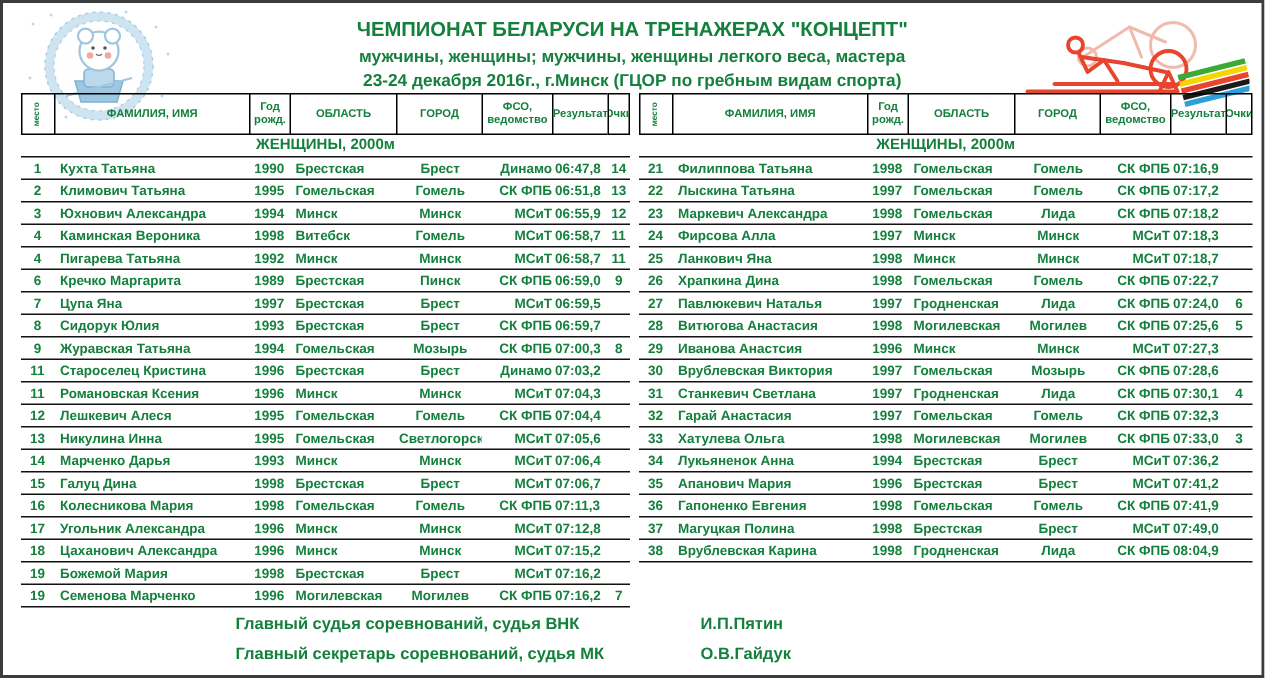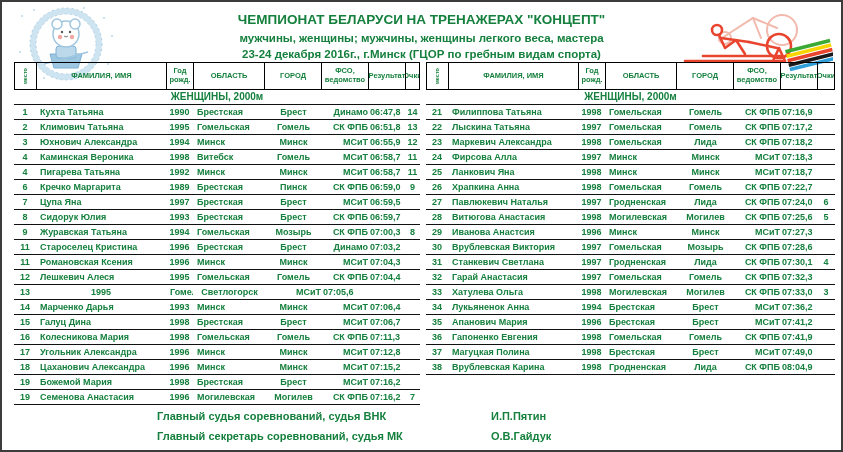--- a/index.html
+++ b/index.html
@@ -37,21 +37,21 @@
   .c-name{padding-left:4px;text-align:left;}
   .c-year{text-align:center;}
   .c-region{padding-left:4px;text-align:left;}
   .c-city{padding-left:2px;text-align:center;}
   .c-org{padding-left:2px;text-align:right;}
   .c-result{padding-left:2px;text-align:left;}
   .c-points{text-align:center;}
   
   .officials{position:absolute;left:155px;top:408px;width:560px;font-size:11px;font-weight:bold;}
   .off-line{display:flex;margin-bottom:8px;}
-  .off-label{width:334px;}
+  .off-label{width:310px;}
   .off-name{padding-left:0;text-align:right;}
 </style>
 </head>
 <body>
 
 <div class="page">
 
   <div class="logo-left">
     <svg width="104" height="76" viewBox="0 0 104 76">
       <g fill="#bcd9ec">
@@ -245,20 +245,21 @@
           <div class="c c-name">Лешкевич Алеся</div>
           <div class="c c-year">1995</div>
           <div class="c c-region">Гомельская</div>
           <div class="c c-city">Гомель</div>
           <div class="c c-org">СК ФПБ</div>
           <div class="c c-result">07:04,4</div>
           <div class="c c-points"></div>
         </div>
         <div class="trow">
           <div class="c c-place">13</div>
+          <div class="c c-name">Никулина Инна</div>
           <div class="c c-year">1995</div>
           <div class="c c-region">Гомельская</div>
           <div class="c c-city">Светлогорск</div>
           <div class="c c-org">МСиТ</div>
           <div class="c c-result">07:05,6</div>
           <div class="c c-points"></div>
         </div>
         <div class="trow">
           <div class="c c-place">14</div>
           <div class="c c-name">Марченко Дарья</div>
@@ -314,21 +315,21 @@
           <div class="c c-name">Божемой Мария</div>
           <div class="c c-year">1998</div>
           <div class="c c-region">Брестская</div>
           <div class="c c-city">Брест</div>
           <div class="c c-org">МСиТ</div>
           <div class="c c-result">07:16,2</div>
           <div class="c c-points"></div>
         </div>
         <div class="trow">
           <div class="c c-place">19</div>
-          <div class="c c-name">Семенова Анастасия</div>
+          <div class="c c-name">Семенова Марченко</div>
           <div class="c c-year">1996</div>
           <div class="c c-region">Могилевская</div>
           <div class="c c-city">Могилев</div>
           <div class="c c-org">СК ФПБ</div>
           <div class="c c-result">07:16,2</div>
           <div class="c c-points">7</div>
         </div>
       </div>
   </div>
 
@@ -392,21 +393,21 @@
           <div class="c c-name">Ланкович Яна</div>
           <div class="c c-year">1998</div>
           <div class="c c-region">Минск</div>
           <div class="c c-city">Минск</div>
           <div class="c c-org">МСиТ</div>
           <div class="c c-result">07:18,7</div>
           <div class="c c-points"></div>
         </div>
         <div class="trow">
           <div class="c c-place">26</div>
-          <div class="c c-name">Храпкина Анна</div>
+          <div class="c c-name">Храпкина Дина</div>
           <div class="c c-year">1998</div>
           <div class="c c-region">Гомельская</div>
           <div class="c c-city">Гомель</div>
           <div class="c c-org">СК ФПБ</div>
           <div class="c c-result">07:22,7</div>
           <div class="c c-points"></div>
         </div>
         <div class="trow">
           <div class="c c-place">27</div>
           <div class="c c-name">Павлюкевич Наталья</div>

